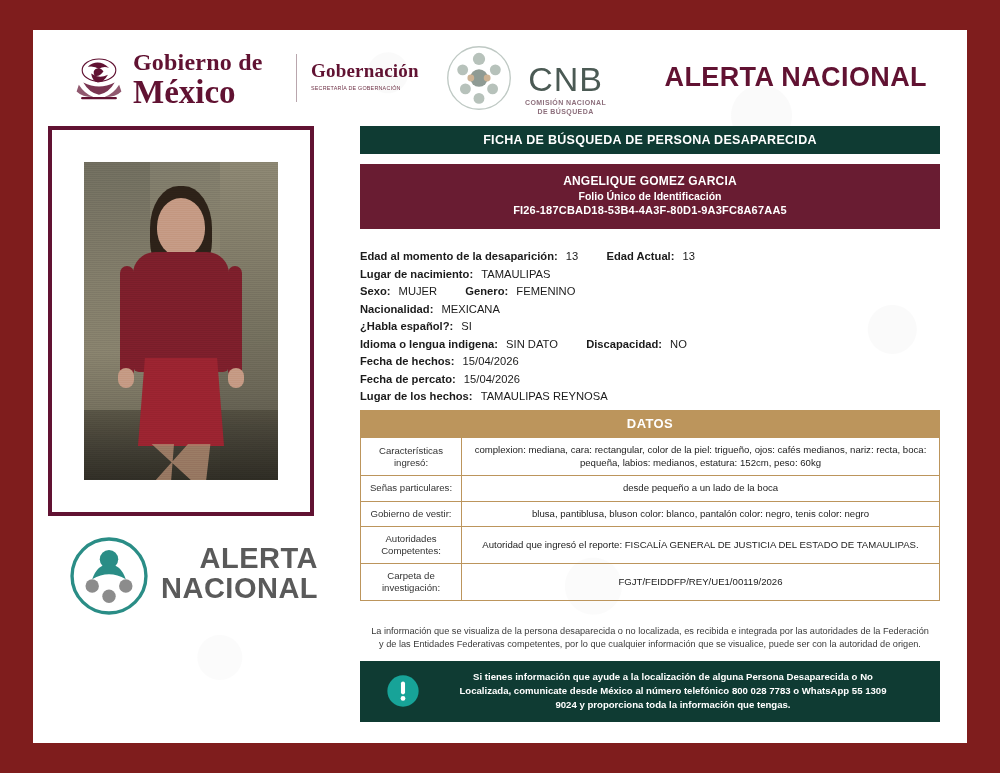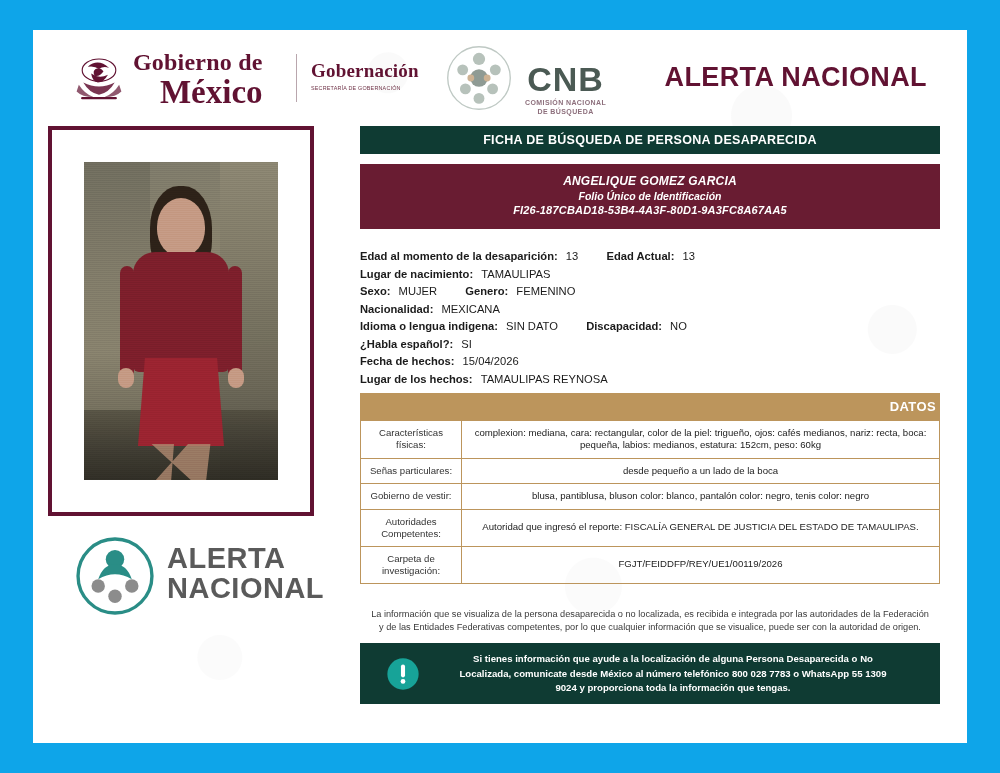--- a/index.html
+++ b/index.html
@@ -8,21 +8,21 @@
     background: #000000;
     width: 1000px;
     height: 773px;
     font-family: "Liberation Sans", sans-serif;
   }
   #page {
     position: relative;
     width: 1000px;
     height: 773px;
     overflow: hidden;
-    background: #0ea5e9;
+    background: #7f1d1d;
   }
   .sheet {
     position: absolute;
     left: 33px;
     top: 30px;
     width: 934px;
     height: 713px;
     background: #ffffff;
     overflow: hidden;
   }
@@ -66,21 +66,20 @@
     font-family: "Liberation Serif", serif;
     font-weight: bold;
     font-size: 24px;
     letter-spacing: 0.2px;
   }
   .gob-line2 {
     font-family: "Liberation Serif", serif;
     font-weight: bold;
     font-size: 33px;
     margin-top: 2px;
-    text-align: right;
   }
   .hdr-divider {
     position: absolute;
     left: 263px;
     top: 24px;
     width: 1px;
     height: 48px;
     background: #b9a6ad;
   }
   .gobernacion {
@@ -111,21 +110,21 @@
   }
   .cnb-text {
     position: absolute;
     left: 492px;
     top: 32px;
     color: #611232;
     text-align: center;
   }
   .cnb-main {
     font-family: "Liberation Sans", sans-serif;
-    font-weight: bold;
+    font-weight: normal;
     font-size: 34px;
     letter-spacing: 1px;
     line-height: 1;
     color: #4b5a54;
   }
   .cnb-sub {
     font-size: 7px;
     font-weight: bold;
     letter-spacing: 0.4px;
     color: #8d6f7c;
@@ -229,24 +228,25 @@
   }
   .ph-grain {
     position: absolute; inset: 0;
     background: repeating-linear-gradient(0deg, rgba(255,255,255,0.03) 0 1px, rgba(0,0,0,0.03) 1px 2px);
     mix-blend-mode: overlay;
   }
 
   
   .badge {
     position: absolute;
-    left: 22px;
+    left: 16px;
     top: 500px;
     width: 270px;
     height: 90px;
+    text-align: right;
   }
   .badge-mark {
     position: absolute;
     left: 18px;
     top: 4px;
     width: 84px;
     height: 84px;
   }
   .badge-text {
     position: absolute;
@@ -275,21 +275,20 @@
     text-align: center;
     padding: 7px 4px;
   }
   .bar-name {
     margin-top: 10px;
     background: #691c32;
     color: #ffffff;
     text-align: center;
     padding: 9px 4px 11px 4px;
     line-height: 1.35;
-    font-style: italic;
   }
   .bar-name .n1 { font-weight: bold; font-size: 12px; letter-spacing: .2px; }
   .bar-name .n2 { font-weight: bold; font-size: 10.5px; }
   .bar-name .n3 { font-weight: bold; font-size: 11px; letter-spacing: .2px; }
 
   .fields {
     margin-top: 21px;
     font-size: 11.2px;
     color: #1b1b1b;
   }
@@ -301,21 +300,21 @@
   .fval { font-weight: normal; margin-left: 5px; }
   .fgap { display: inline-block; width: 22px; }
 
   .bar-datos {
     margin-top: 8px;
     background: #bc955c;
     color: #ffffff;
     font-weight: bold;
     font-size: 13px;
     letter-spacing: 0.4px;
-    text-align: right;
+    text-align: center;
     padding: 6px 4px;
   }
   table.datos {
     width: 100%;
     border-collapse: collapse;
     font-size: 9.6px;
     color: #1b1b1b;
   }
   table.datos td {
     border: 1px solid #bc955c;
@@ -503,46 +502,50 @@
           <span class="fval">MUJER</span>
           <span class="fgap"></span>
           <span class="flabel">Genero:</span>
           <span class="fval">FEMENINO</span>
         </div>
         <div class="frow">
           <span class="flabel">Nacionalidad:</span>
           <span class="fval">MEXICANA</span>
         </div>
         <div class="frow">
+          <span class="flabel">¿Habla español?:</span>
+          <span class="fval">SI</span>
+        </div>
+        <div class="frow">
           <span class="flabel">Idioma o lengua indigena:</span>
           <span class="fval">SIN DATO</span>
           <span class="fgap"></span>
           <span class="flabel">Discapacidad:</span>
           <span class="fval">NO</span>
         </div>
         <div class="frow">
-          <span class="flabel">¿Habla español?:</span>
-          <span class="fval">SI</span>
-        </div>
-        <div class="frow">
           <span class="flabel">Fecha de hechos:</span>
+          <span class="fval">15/04/2026</span>
+        </div>
+        <div class="frow">
+          <span class="flabel">Fecha de percato:</span>
           <span class="fval">15/04/2026</span>
         </div>
         <div class="frow">
           <span class="flabel">Lugar de los hechos:</span>
           <span class="fval">TAMAULIPAS REYNOSA</span>
         </div>
       </div>
 
       <div class="bar-datos">DATOS</div>
 
       <table class="datos">
         <tbody>
           <tr>
-            <td class="k">Características físicas:</td>
+            <td class="k">Características ingresó:</td>
             <td class="v">complexion: mediana, cara: rectangular, color de la piel: trigueño, ojos: cafés medianos, nariz: recta, boca: pequeña, labios: medianos, estatura: 152cm, peso: 60kg</td>
           </tr>
           <tr>
             <td class="k">Señas particulares:</td>
             <td class="v">desde pequeño a un lado de la boca</td>
           </tr>
           <tr>
             <td class="k">Gobierno de vestir:</td>
             <td class="v">blusa, pantiblusa, bluson color: blanco, pantalón color: negro, tenis color: negro</td>
           </tr>

